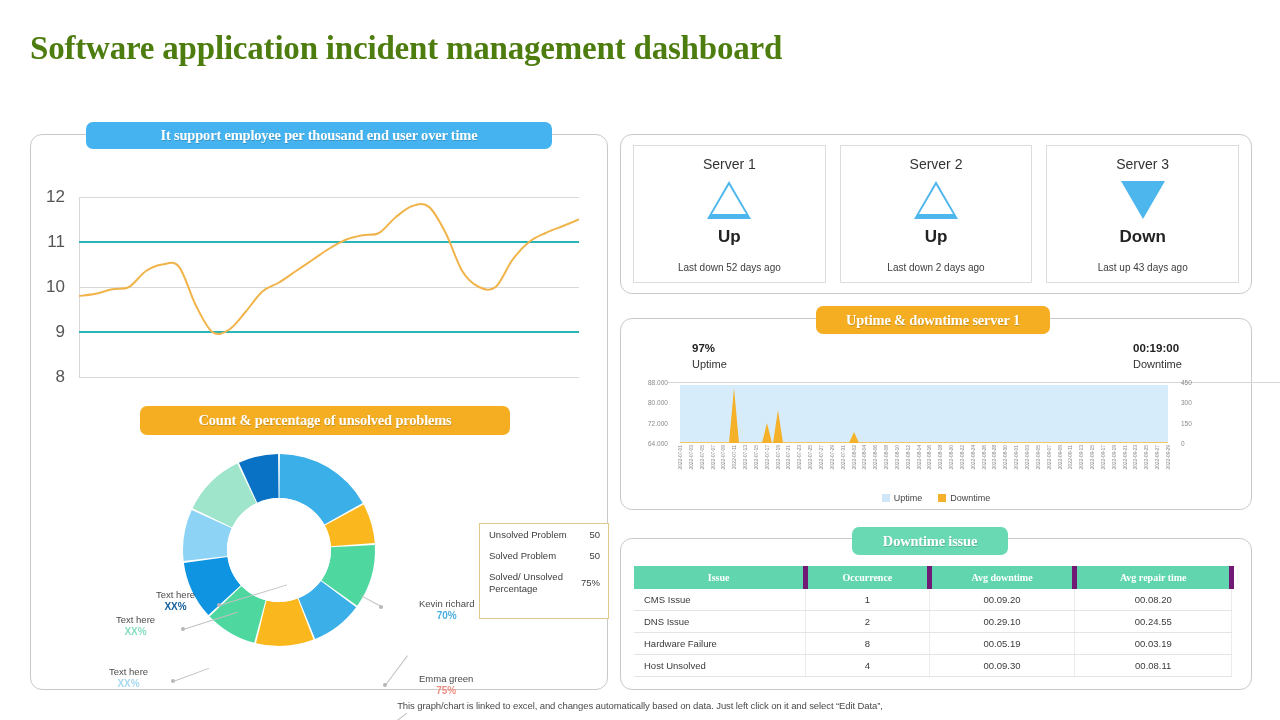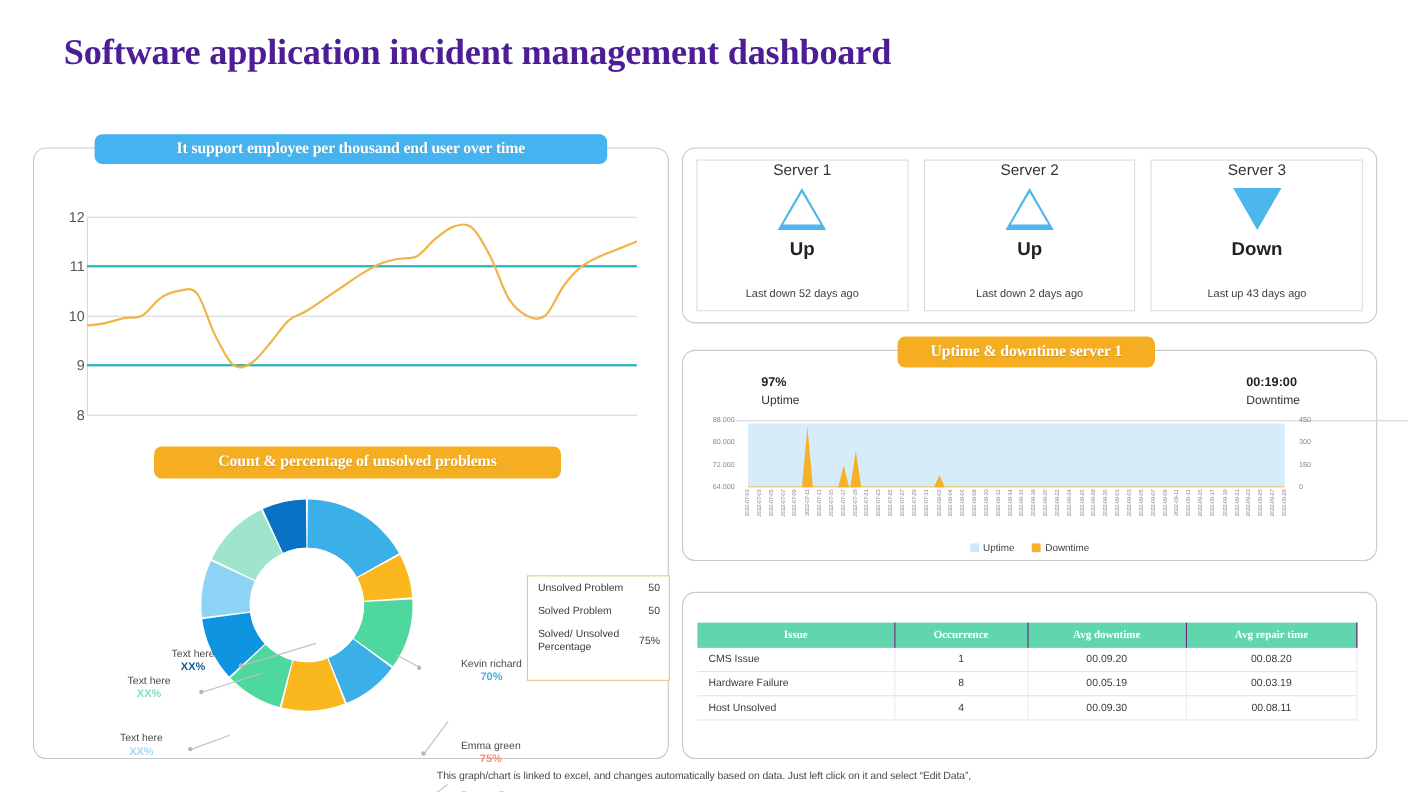--- a/index.html
+++ b/index.html
@@ -8,22 +8,22 @@
     background: #ffffff;
     font-family: "Liberation Sans", sans-serif;
     overflow: hidden;
   }
   .slide { position: relative; width: 1280px; height: 720px; background:#fff; }
 
   
   .page-title {
     position: absolute; left: 30px; top: 30px;
     font-family: "Liberation Serif", serif;
-    font-size: 33px; font-weight: bold; color: #4c1d95;
-    letter-spacing: -0.2px; white-space: nowrap; margin-left: 28px;
+    font-size: 33px; font-weight: bold; color: #4d7c0f;
+    letter-spacing: -0.2px; white-space: nowrap;
   }
   .page-subtitle {
     position: absolute; left: 30px; top: 85px; width: 1222px;
     font-size: 9.5px; color: #3b3b3b; letter-spacing: -0.15px;
     white-space: nowrap;
   }
 
   
   .panel {
     position: absolute; border: 1px solid #c9c9c9; border-radius: 12px;
@@ -41,22 +41,22 @@
   .banner.green { background: #69d9b3; }
 
   
   #panel-left { left: 30px; top: 134px; width: 578px; height: 556px; }
 
   #banner-support { left: 86px; top: 122px; width: 466px; height: 27px; }
 
   
   .linechart { position: absolute; left: 48px; top: 62px; width: 500px; height: 180px; }
   .ln-axis-label {
-    position: absolute; right: 100%; margin-right: 2px;
-    transform: translateY(-50%); font-size: 13px; color: #555;
+    position: absolute; right: 100%; margin-right: 14px;
+    transform: translateY(-50%); font-size: 17px; color: #555;
   }
   .ln-grid { position: absolute; left: 0; right: 0; height: 1px; background: #d8d8d8; }
   .ln-yaxis { position: absolute; left: 0; top: 0; bottom: 0; width: 1px; background: #d8d8d8; }
   .ln-ref { position: absolute; left: 0; right: 0; height: 2px; background: #2ab5b8; }
 
   
   #banner-unsolved { left: 140px; top: 406px; width: 370px; height: 29px; }
   .donut-wrap { position: absolute; left: 150px; top: 317px; width: 196px; height: 196px; }
   .donut-hole {
     position: absolute; left: 50%; top: 50%; width: 104px; height: 104px;
@@ -79,21 +79,21 @@
     display: flex; align-items: flex-end; justify-content: space-between;
     padding: 5px 8px 5px 9px; font-size: 9.5px; color: #3c3c3c;
   }
   .statrow .sv { font-size: 9.5px; color: #3c3c3c; margin-left: 6px; }
 
   
   #panel-servers { left: 620px; top: 134px; width: 632px; height: 160px; }
   .server-row { display: flex; gap: 14px; padding: 10px 12px; }
   .server-card {
     flex: 1; border: 1px solid #dcdcdc; background: #fff; height: 138px;
-    display: flex; flex-direction: column; align-items: center; 
+    display: flex; flex-direction: column; align-items: center; padding-top: 10px;
   }
   .server-name { font-size: 14px; color: #333; }
   .tri-up {
     width: 0; height: 0; margin: 9px 0 6px;
     border-left: 22px solid transparent; border-right: 22px solid transparent;
     border-bottom: 38px solid #4db6ec; position: relative;
   }
   .tri-up::after {
     content: ""; position: absolute; left: -17px; top: 4px; width: 0; height: 0;
     border-left: 17px solid transparent; border-right: 17px solid transparent;
@@ -134,21 +134,21 @@
   }
   .lg { display: flex; align-items: center; gap: 4px; }
   .sw { width: 8px; height: 8px; }
 
   
   #panel-downtime { left: 620px; top: 538px; width: 632px; height: 152px; }
   #banner-downtime { left: 852px; top: 527px; width: 156px; height: 28px; }
   .dt-table { position: absolute; left: 634px; top: 566px; width: 600px; border-collapse: collapse; }
   .dt-table th {
     background: #61d6ae; color: #fff; font-size: 10px; font-weight: bold;
-    padding: 6px 4px; border-right: 1px solid #701a75; font-family: "Liberation Serif", serif;
+    padding: 6px 4px; border-right: 5px solid #701a75; font-family: "Liberation Serif", serif;
   }
   .dt-table td {
     font-size: 9.5px; color: #3a3a3a; padding: 5px 4px; border-bottom: 1px solid #e4e4e4;
     border-right: 1px solid #ececec; text-align: center;
   }
   .dt-table td.issue-cell { text-align: left; padding-left: 10px; }
 
   
   .footer {
     position: absolute; left: 0; right: 0; top: 700px; text-align: center;
@@ -349,37 +349,44 @@
       <div class="xtick" style="left: 1099.93px; top: 445px;">2022-09-17</div>
       <div class="xtick" style="left: 1110.78px; top: 445px;">2022-09-19</div>
       <div class="xtick" style="left: 1121.62px; top: 445px;">2022-09-21</div>
       <div class="xtick" style="left: 1132.47px; top: 445px;">2022-09-23</div>
       <div class="xtick" style="left: 1143.31px; top: 445px;">2022-09-25</div>
       <div class="xtick" style="left: 1154.16px; top: 445px;">2022-09-27</div>
       <div class="xtick" style="left: 1165px; top: 445px;">2022-09-29</div>
     </div>
 
   <div class="panel" id="panel-downtime"></div>
+  <div class="banner green" id="banner-downtime">Downtime issue</div>
   <table class="dt-table">
     <thead>
         <tr id="dt-head">
           <th>Issue</th>
           <th>Occurrence</th>
           <th>Avg downtime</th>
           <th>Avg repair time</th>
         </tr>
       </thead>
     <tbody id="dt-body">
         <tr>
           <td class="issue-cell">CMS  Issue</td>
           <td>1</td>
           <td>00.09.20</td>
           <td>00.08.20</td>
         </tr>
         <tr>
+          <td class="issue-cell">DNS Issue</td>
+          <td>2</td>
+          <td>00.29.10</td>
+          <td>00.24.55</td>
+        </tr>
+        <tr>
           <td class="issue-cell">Hardware Failure</td>
           <td>8</td>
           <td>00.05.19</td>
           <td>00.03.19</td>
         </tr>
         <tr>
           <td class="issue-cell">Host Unsolved</td>
           <td>4</td>
           <td>00.09.30</td>
           <td>00.08.11</td>

